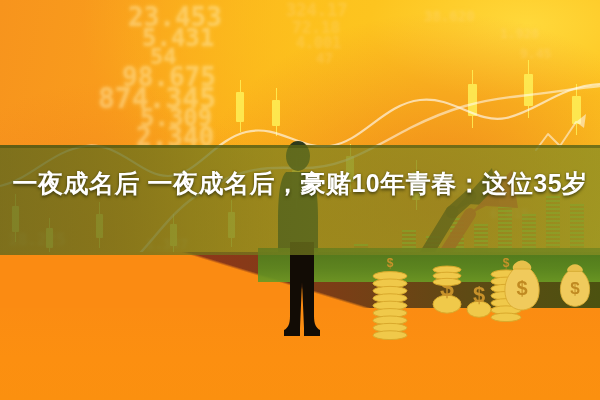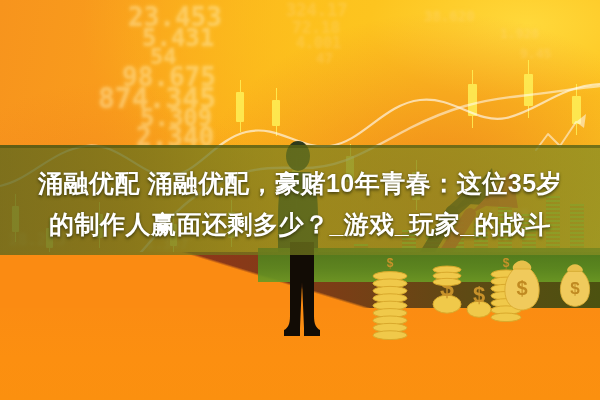--- a/index.html
+++ b/index.html
@@ -295,17 +295,16 @@
         <path d="M17,4 C14,6 12,8 13,11 L31,11 C32,8 30,6 27,4 C24,2 20,2 17,4 Z" fill="#e8c04a"></path>
         <path d="M14,11 C6,18 3,30 6,40 C9,50 18,52 22,52 C26,52 35,50 38,40 C41,30 38,18 30,11 Z" fill="#f0ca5c" stroke="#dcae34" stroke-width="1"></path>
         <text x="22" y="37" text-anchor="middle" font-size="20" fill="#c08a22" font-weight="bold" font-family="&quot;Liberation Sans&quot;,sans-serif">$</text>
       </svg>
     </div>
 
   <div id="band"></div>
   <div id="bandTop"></div>
 
   <div id="headline">
-    <span class="ln">涌融优配 涌融优配，豪赌10年青春：这位35岁</span>
-    <span class="ln">的制作人赢面还剩多少？_游戏_玩家_的战斗</span>
+    <span class="ln">一夜成名后 一夜成名后，豪赌10年青春：这位35岁</span>
   </div>
 
 </div>
 
 </body></html>

